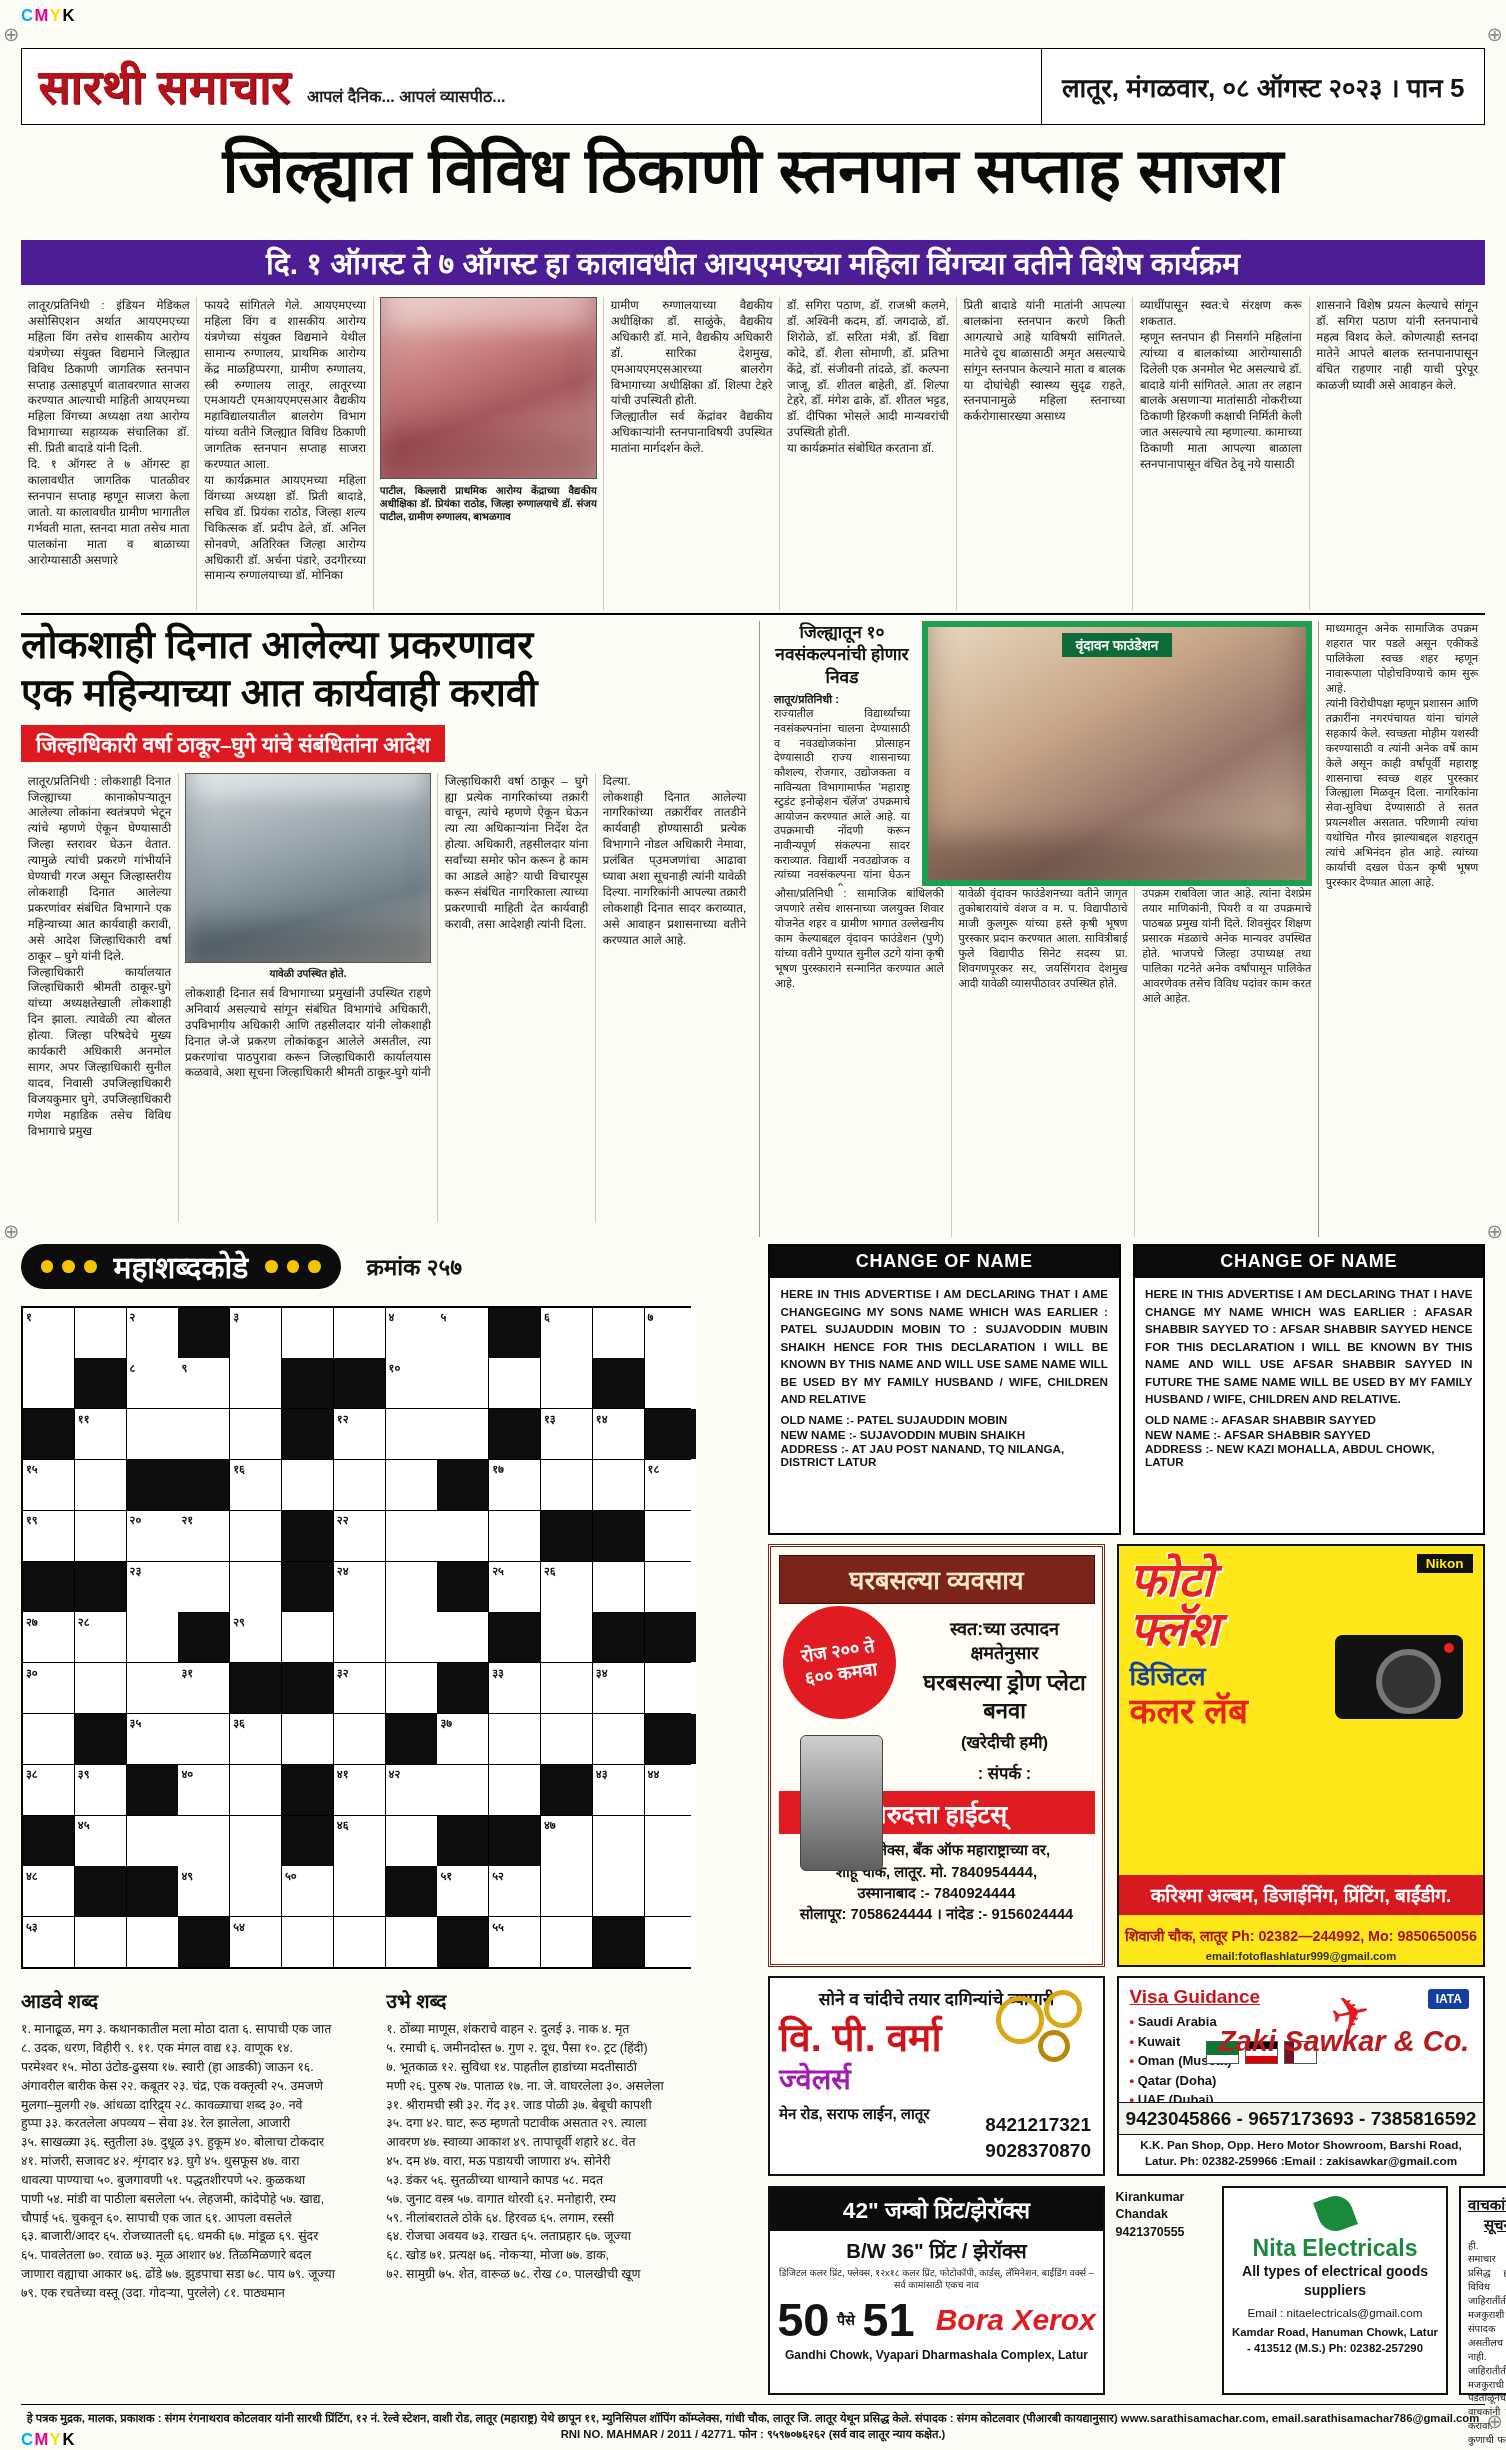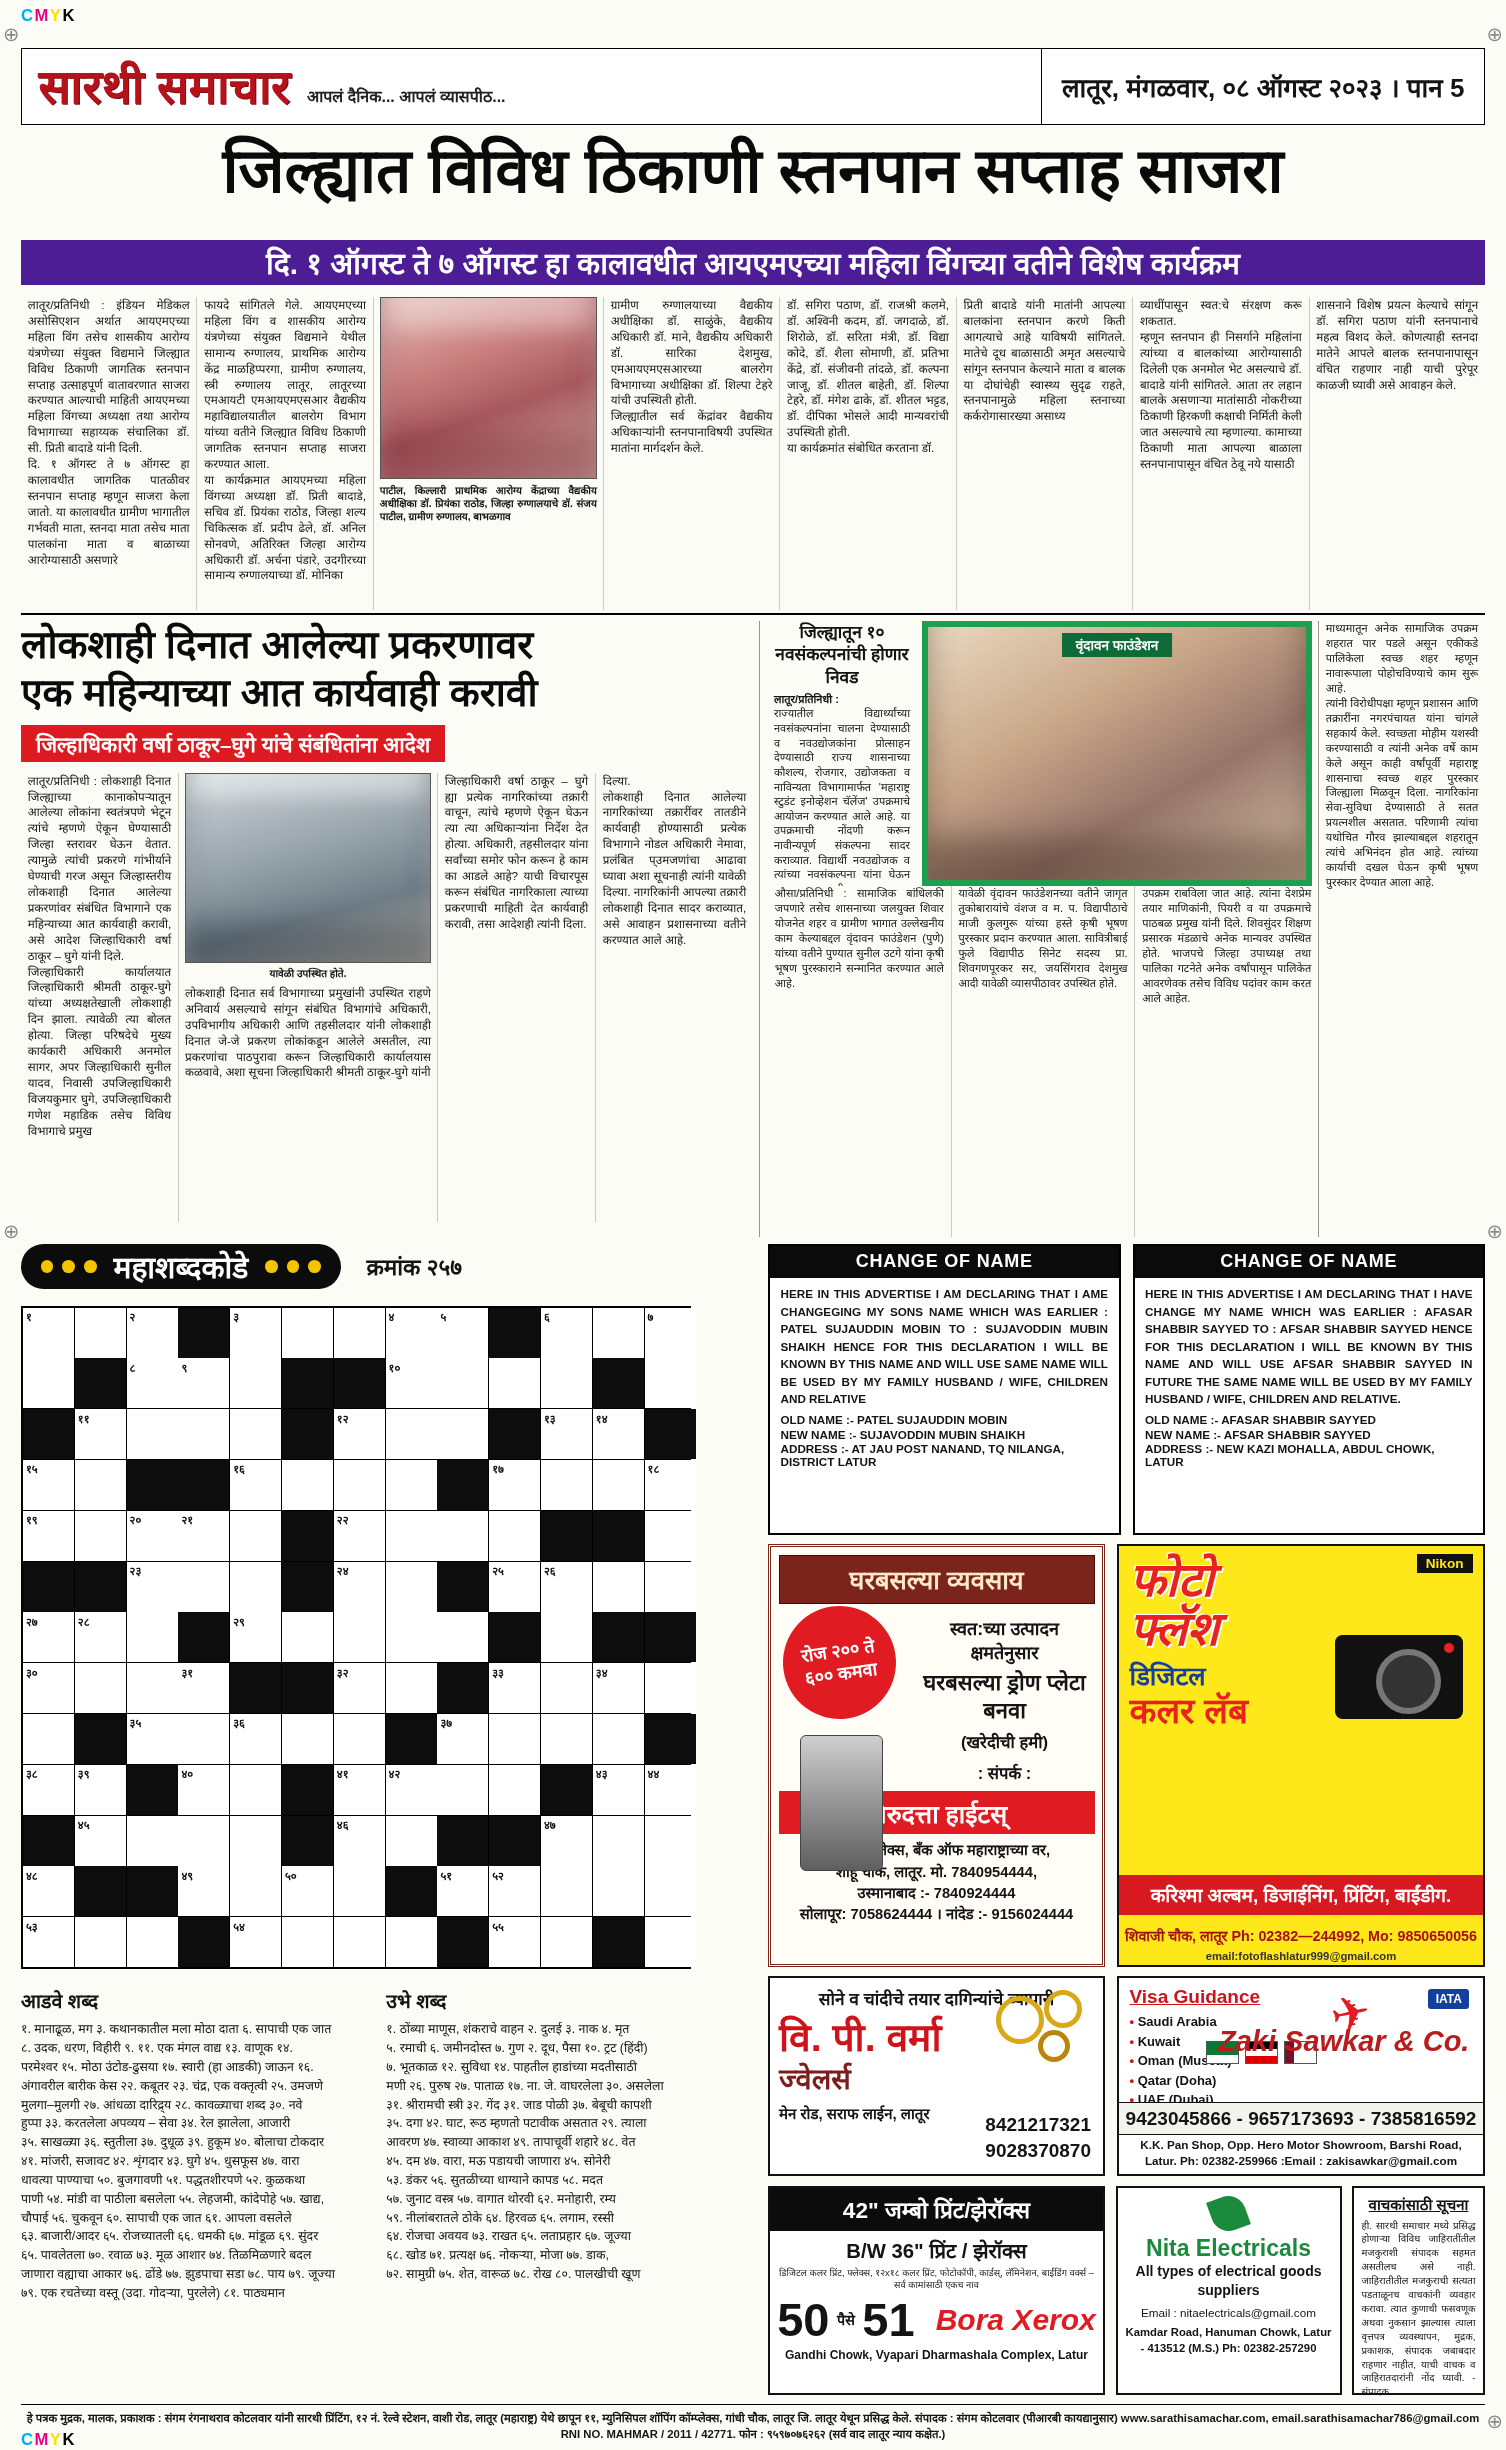--- a/index.html
+++ b/index.html
@@ -137,21 +137,21 @@
     font-size:19px; font-weight:bold; text-align:center; padding:6.8px 0; }
   .flash-addr { position:absolute; left:0; right:0; bottom:19.6px; font-size:14.3px; font-weight:bold;
     color:#a80f12; text-align:center; }
   .flash-mail { position:absolute; left:0; right:0; bottom:3px; font-size:11.3px; font-weight:bold;
     color:#333; text-align:center; }
 
   .ads-row2 { top:1976px; left:768px; width:717px; height:200px; display:flex; gap:12px; }
   .ad-verma { flex:0 0 337px; border:2.3px solid #111; background:#fff; position:relative; padding:9px; }
   .verma-tag { font-size:17.3px; font-weight:bold; text-align:center; }
   .verma-n1 { font-size:39px; font-weight:bold; color:#d0131a; margin-top:7.5px; line-height:1.05; }
-  .verma-n2 { font-size:29px; font-weight:bold; color:#7f1d1d; }
+  .verma-n2 { font-size:29px; font-weight:bold; color:#a21caf; }
   .verma-ad { font-size:15px; font-weight:bold; margin-top:6px; }
   .verma-ph { position:absolute; right:12px; bottom:10.5px; font-size:19px; font-weight:bold; text-align:right; line-height:1.35; }
   .verma-gold { position:absolute; right:16.6px; top:12px; width:90px; height:72px; }
   .verma-gold i { position:absolute; border:5.3px solid #d9a817; border-radius:50%; display:block; }
   .verma-gold i:nth-child(1){ width:48px; height:48px; left:0; top:6px; }
   .verma-gold i:nth-child(2){ width:38px; height:38px; right:4.5px; top:0; }
   .verma-gold i:nth-child(3){ width:32px; height:32px; right:16.6px; bottom:0; border-color:#b8860b; }
 
   .ad-zaki { flex:1; border:2.3px solid #111; background:#fff; position:relative; padding:7.5px 10.5px; overflow:hidden; }
   .zaki-visa { font-size:19px; font-weight:bold; color:#d0131a; text-decoration:underline; }
@@ -716,20 +716,24 @@
       <div class="bora-sub">B/W 36" प्रिंट / झेरॉक्स</div>
       <div class="bora-small">डिजिटल कलर प्रिंट, फ्लेक्स, १२x१८ कलर प्रिंट, फोटोकॉपी, कार्डस्, लॅमिनेशन, बाईंडिंग वर्क्स – सर्व कामांसाठी एकच नाव</div>
       <div class="bora-price">
         <span class="bora-big">50</span>
         <span class="bora-paise">पैसे</span>
         <span class="bora-big">51</span>
         <span class="bora-brand">Bora Xerox</span>
       </div>
       <div class="bora-addr">Gandhi Chowk, Vyapari Dharmashala Complex, Latur</div>
     </div>
+    <div class="ad-chandak">
+      <div>Kirankumar Chandak</div>
+      <div>9421370555</div>
+    </div>
     <div class="ad-nita">
       <div class="nita-leaf"></div>
       <div class="nita-name">Nita Electricals</div>
       <div class="nita-tag">All types of electrical goods suppliers</div>
       <div class="nita-mail">Email : nitaelectricals@gmail.com</div>
       <div class="nita-addr">Kamdar Road, Hanuman Chowk, Latur - 413512 (M.S.) Ph: 02382-257290</div>
     </div>
     <div class="ad-suchana">
       <div class="such-title">वाचकांसाठी सूचना</div>
       <div class="such-body">ही. सारथी समाचार मध्ये प्रसिद्ध होणाऱ्या विविध जाहिरातींतील मजकुराशी संपादक सहमत असतीलच असे नाही. जाहिरातीतील मजकुराची सत्यता पडताळूनच वाचकांनी व्यवहार करावा. त्यात कुणाची फसवणूक अथवा नुकसान झाल्यास त्याला वृत्तपत्र व्यवस्थापन, मुद्रक, प्रकाशक, संपादक जबाबदार राहणार नाहीत, याची वाचक व जाहिरातदारांनी नोंद घ्यावी. - संपादक</div>

